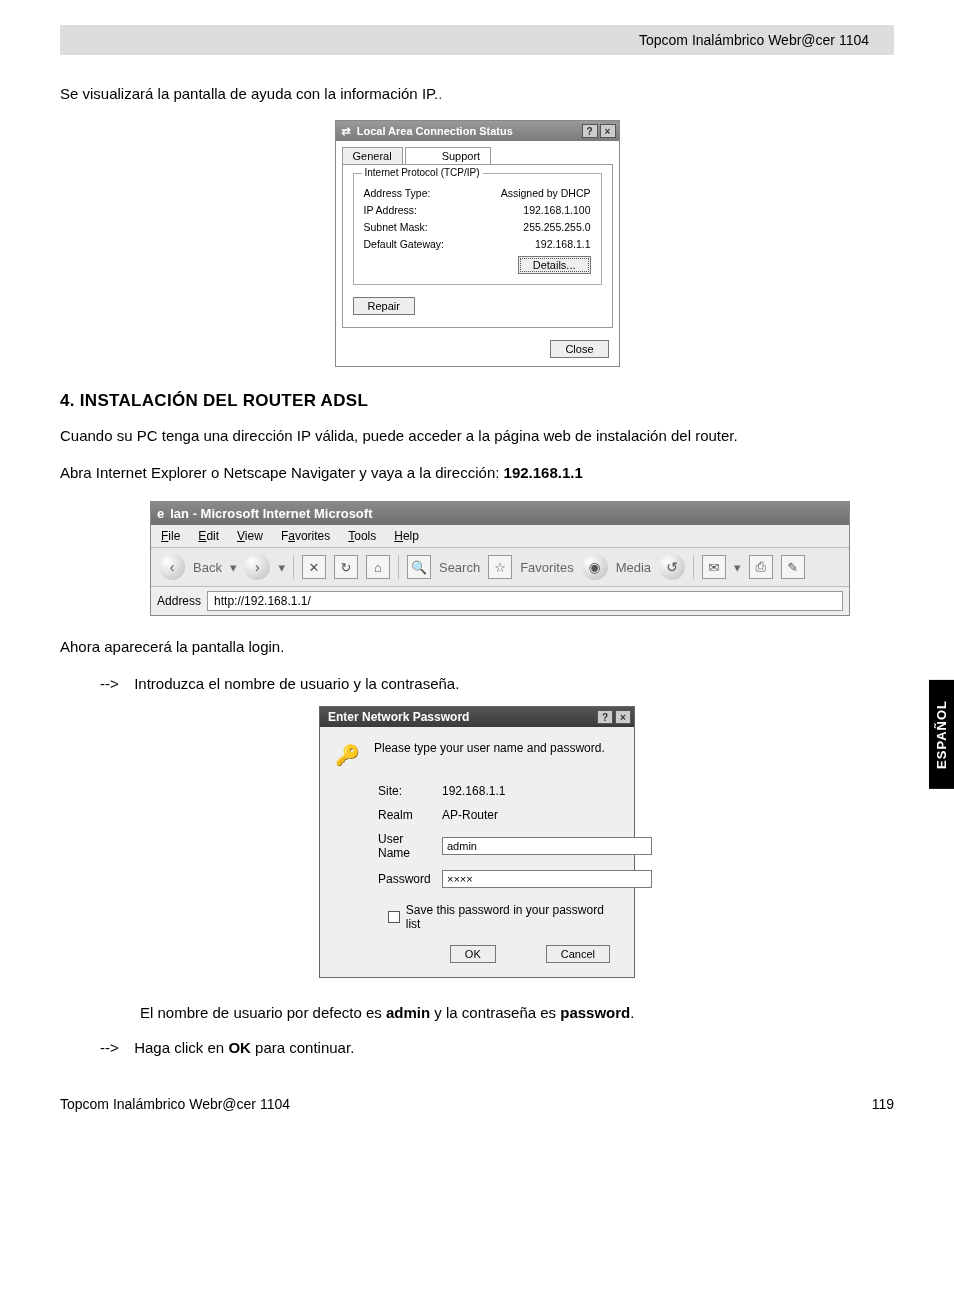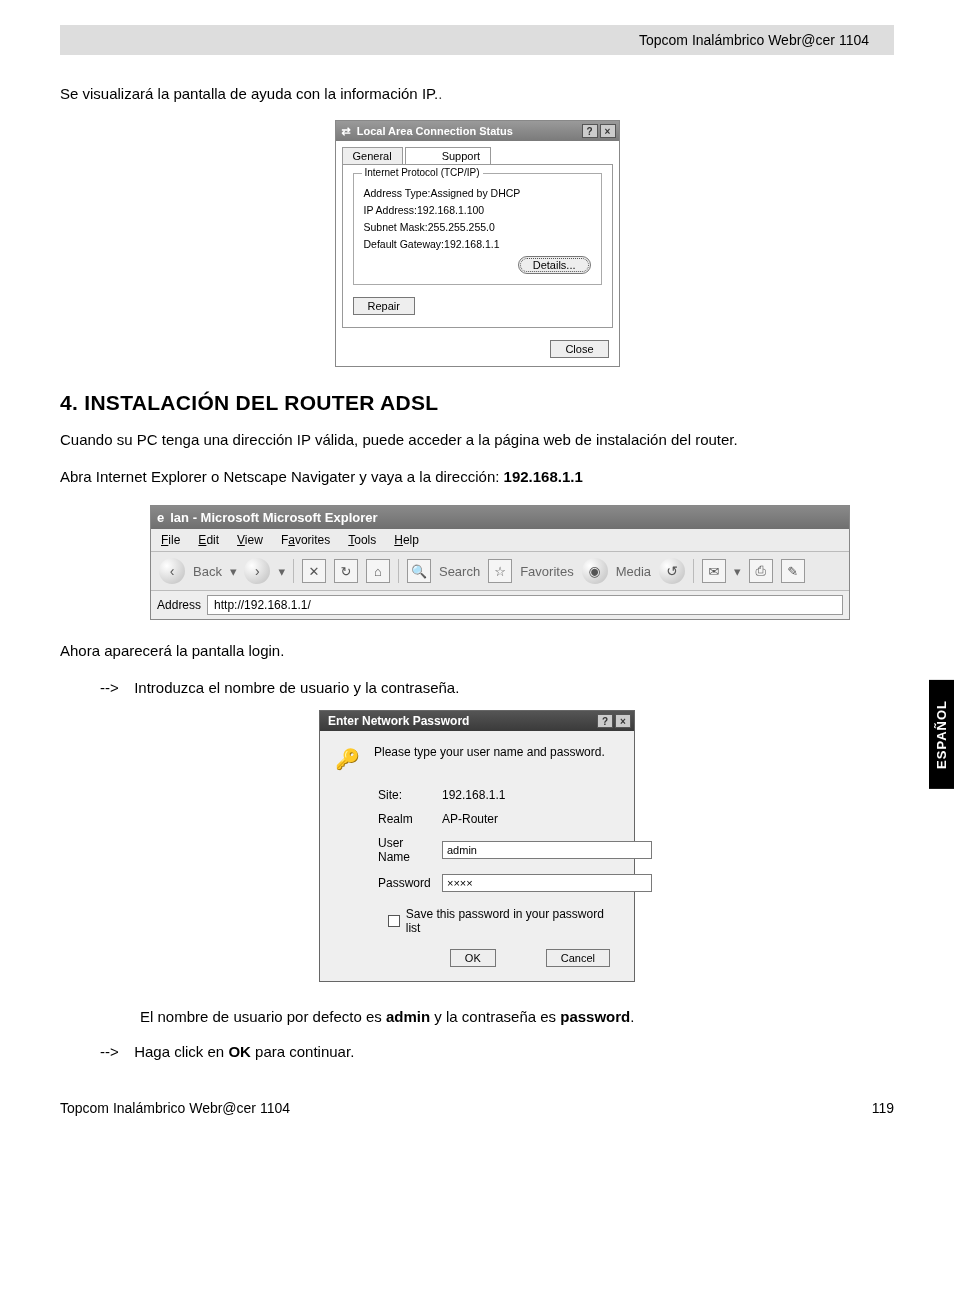--- a/index.html
+++ b/index.html
@@ -57,33 +57,33 @@
     border: 1px solid #999;
     border-bottom: none;
     padding: 2px 10px;
     background: #eee;
     margin-right: 2px;
   }
   .dialog1 .tab.active { background: #fff; padding-left: 36px; }
   .dialog1 .tabbody { border: 1px solid #999; margin: 0 6px 6px 6px; padding: 8px 10px 12px 10px; background: #fff; }
   .fieldset { border: 1px solid #aaa; padding: 8px 10px 10px 10px; position: relative; margin-bottom: 12px; }
   .fieldset .legend { position: absolute; top: -7px; left: 8px; background: #fff; padding: 0 3px; font-size: 10px; }
-  .kv { display: flex; justify-content: flex-start; margin: 5px 0; font-size: 10.5px; }
+  .kv { display: flex; justify-content: space-between; margin: 5px 0; font-size: 10.5px; }
   .btnrow-r { display: flex; justify-content: flex-end; margin-top: 6px; }
   .winbutton {
     border: 1px solid #777;
     background: #eee;
     padding: 2px 14px;
     font-size: 11px;
     font-family: Tahoma, Arial, sans-serif;
   }
-  .winbutton.dashed { outline: 1px dotted #555; outline-offset: -3px; border-radius: 9px; }
+  .winbutton.dashed { outline: 1px dotted #555; outline-offset: -3px; }
   .dialog1 .footer { display: flex; justify-content: flex-end; padding: 6px 10px 8px 10px; }
   h1.sec {
-    font-size: 21px;
+    font-size: 17px;
     font-weight: bold;
     margin: 12px 0 16px 0;
     letter-spacing: 0.3px;
   }
   .para { margin: 10px 0 20px 0; }
   .iebar {
     width: 700px;
     margin: 0 auto 22px 90px;
     border: 1px solid #888;
     font-family: Tahoma, Arial, sans-serif;
@@ -242,21 +242,21 @@
   <h1 class="sec">4. INSTALACIÓN DEL ROUTER ADSL</h1>
 
   <div class="para">Cuando su PC tenga una dirección IP válida, puede acceder a la página web de instalación del router.</div>
   <div class="para">
     <span>Abra Internet Explorer o Netscape Navigater y vaya a la dirección: </span><b>192.168.1.1</b>
   </div>
 
   <div class="iebar">
     <div class="ie-title">
       <span class="ieicon">e</span>
-      <span>lan - Microsoft Microsoft Explorer</span>
+      <span>lan - Microsoft Internet Microsoft</span>
     </div>
     <div class="ie-menu">
       <span><span class="ul">F</span><span></span>ile</span>
       <span><span class="ul">E</span>dit</span>
       <span><span class="ul">V</span>iew</span>
       <span>F<span class="ul">a</span>vorites</span>
       <span><span class="ul">T</span>ools</span>
       <span><span class="ul">H</span>elp</span>
     </div>
     <div class="ie-tool">

